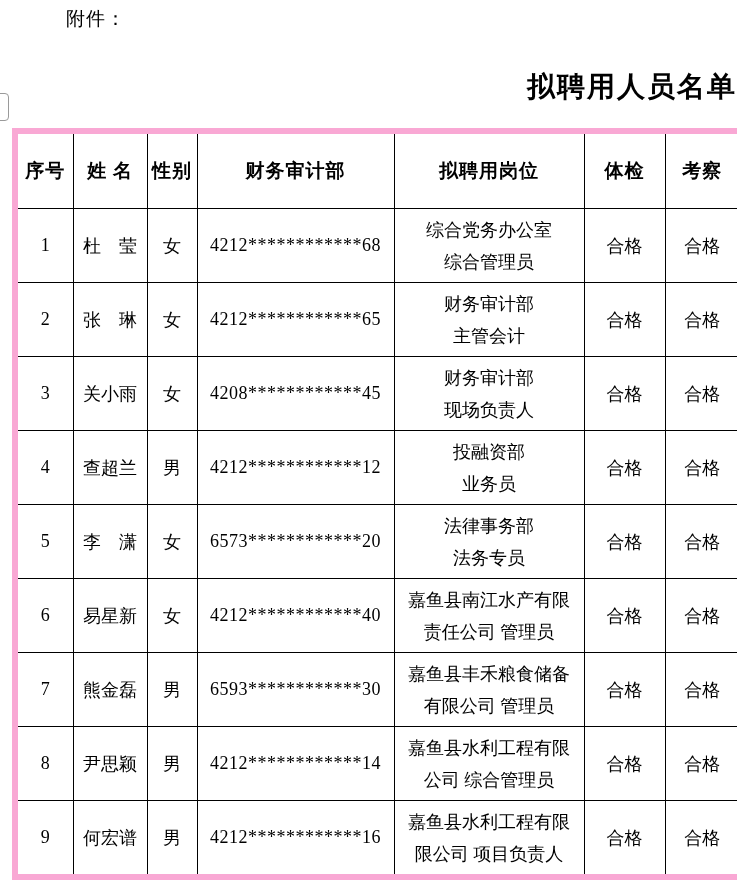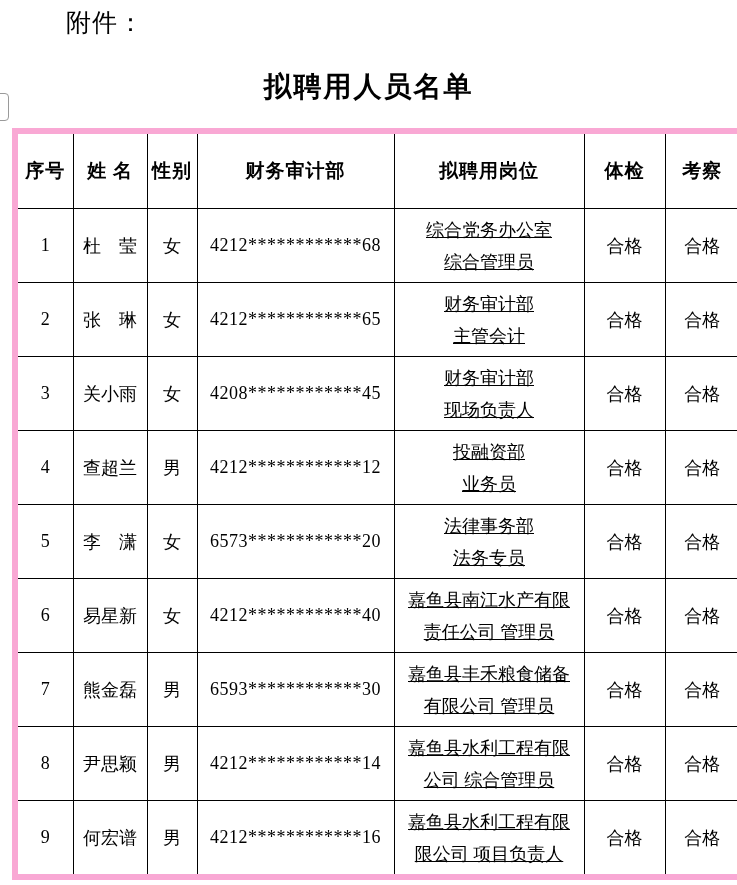--- a/index.html
+++ b/index.html
@@ -10,29 +10,29 @@
     height: 885px;
     font-family: "Liberation Serif", "DejaVu Serif", serif;
     color: #000000;
     position: relative;
     overflow: hidden;
   }
   .attachment-label {
     position: absolute;
     left: 66px;
     top: 6px;
-    font-size: 25px;
+    font-size: 19px;
     letter-spacing: 1px;
   }
   .doc-title {
     position: absolute;
     left: 0;
     top: 68px;
     width: 737px;
-    text-align: center;
+    text-align: right;
     font-size: 28px;
     font-weight: bold;
     letter-spacing: 2px;
   }
   .edge-widget {
     position: absolute;
     left: -9px;
     top: 93px;
     width: 16px;
     height: 26px;
@@ -69,21 +69,20 @@
   td.id-cell {
     font-size: 17px;
     letter-spacing: 0.5px;
   }
   td.pos-cell {
     font-size: 17px;
     padding: 4px 2px;
   }
   .pos-line {
     line-height: 32px;
-    text-decoration: underline;
   }
 </style>
 </head>
 <body>
 
 <div class="attachment-label">附件：</div>
 <div class="doc-title">拟聘用人员名单</div>
 <div class="edge-widget"></div>
 
 <table class="roster">

